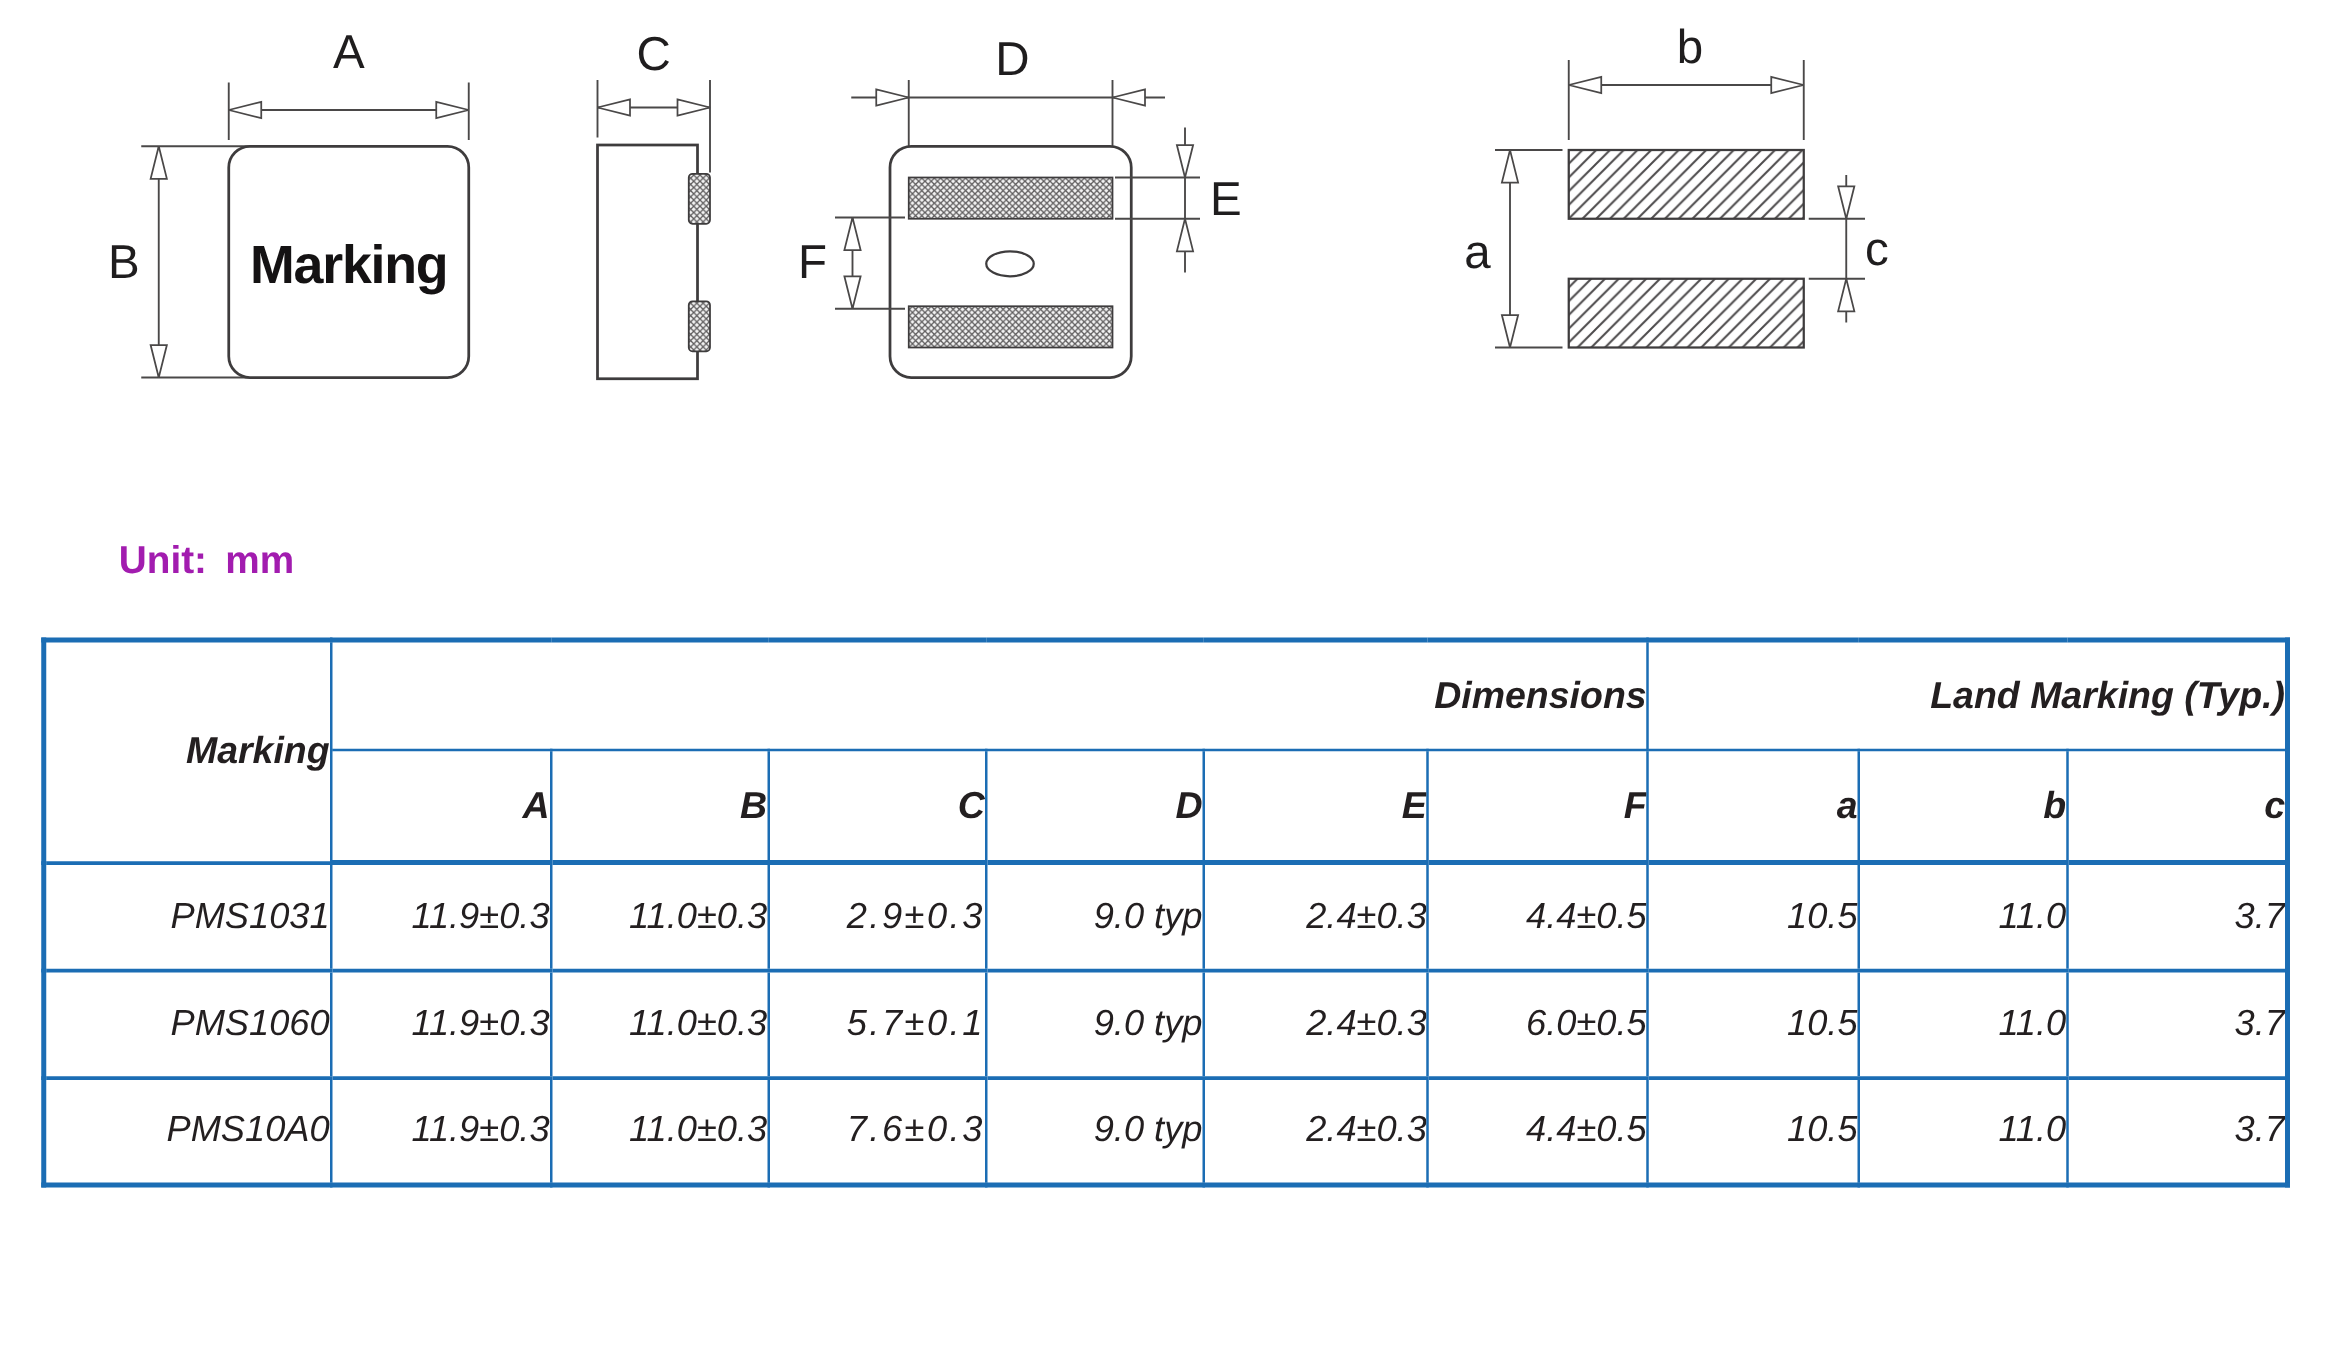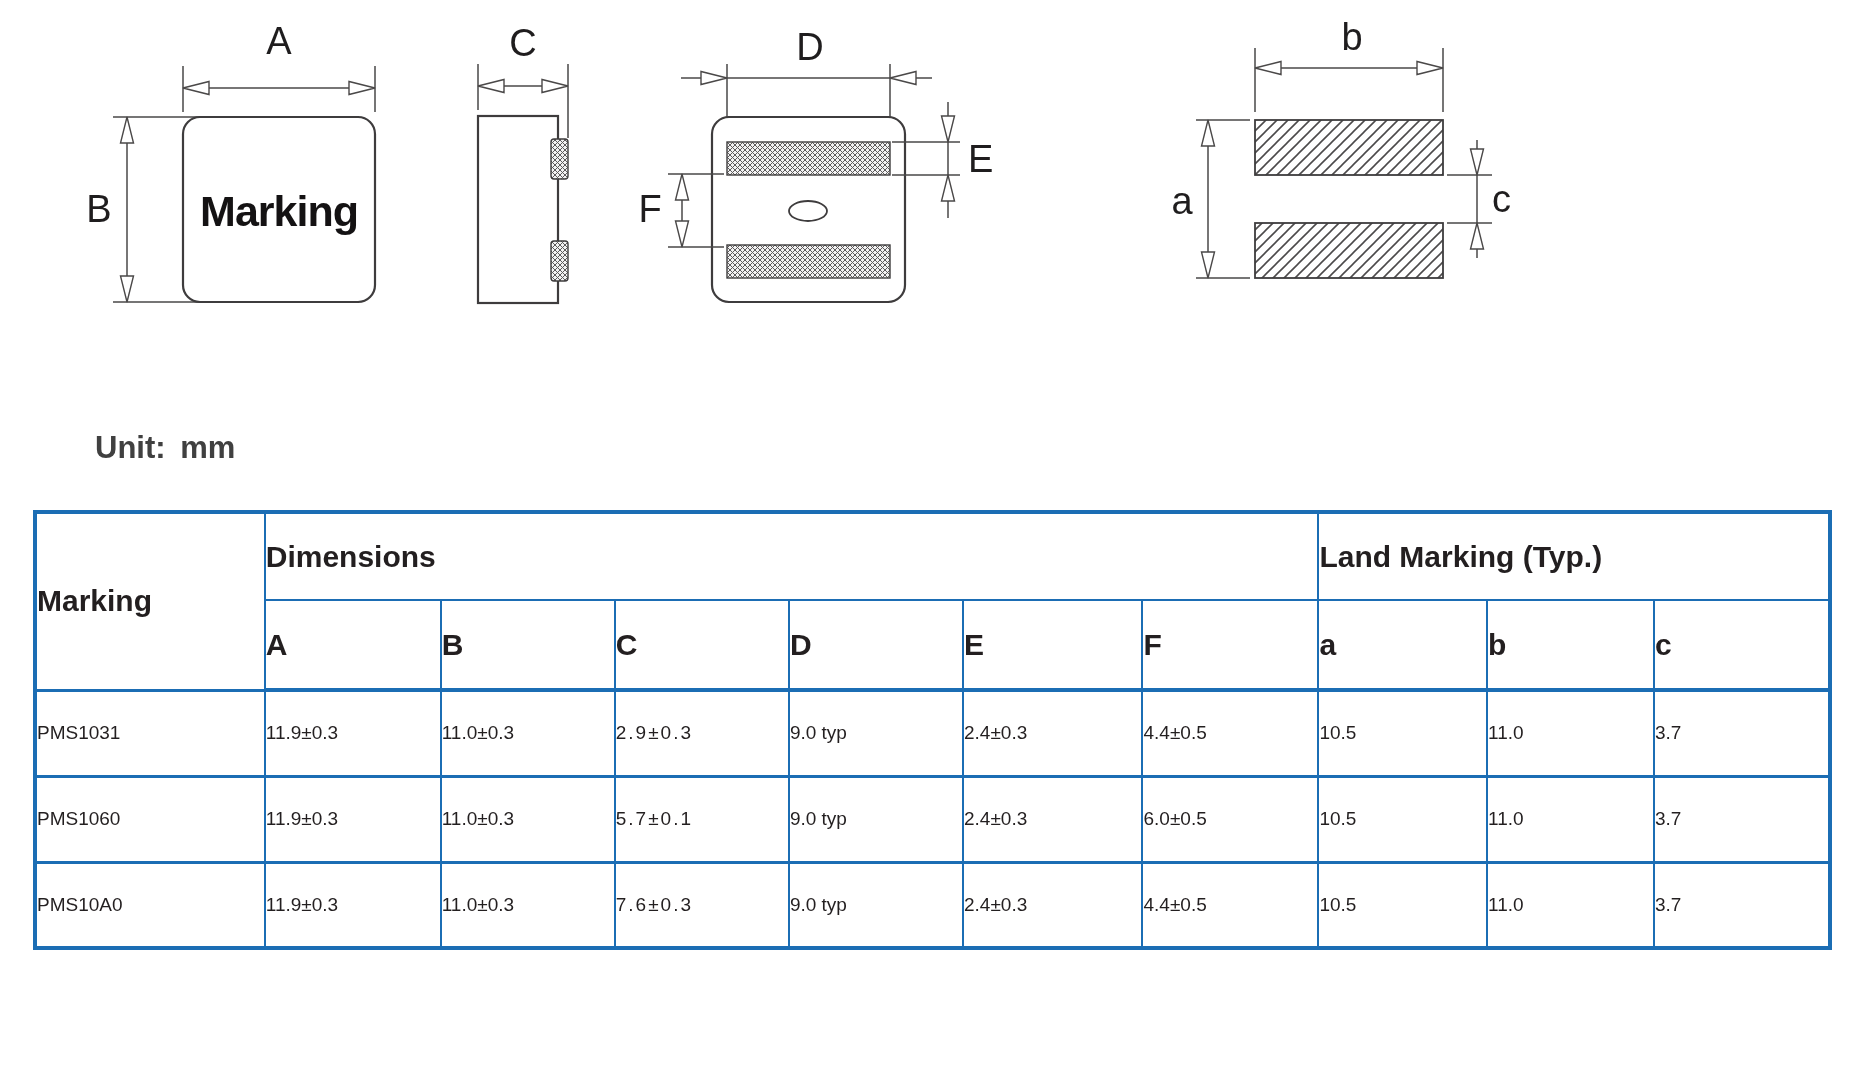--- a/index.html
+++ b/index.html
@@ -21,39 +21,39 @@
     font-size:43px;font-weight:bold;fill:#141213;letter-spacing:-1px;
   }
   .outline{fill:#ffffff;stroke:#3e3c3d;stroke-width:2.2;}
   .dimline{stroke:#4a4848;stroke-width:1.5;fill:none;}
   .arrow{fill:#ffffff;stroke:#4a4848;stroke-width:1.4;}
   .pad-mesh{stroke:#3e3c3d;stroke-width:1.4;}
   .pad-diag{fill:url(#dhatch);stroke:#3e3c3d;stroke-width:1.8;}
   
   .unit-note{
     position:absolute;left:95px;top:430px;
-    font-size:31px;font-weight:bold;color:#404040;
+    font-size:31px;font-weight:bold;color:#a21caf;
     word-spacing:6px;
   }
   
   .dim-table{
     position:absolute;left:33px;top:510px;
     width:1799px;height:437px;
     border-collapse:collapse;table-layout:fixed;
     color:#231f20;
     font-family:"Liberation Sans", sans-serif;
   }
   .dim-table th,.dim-table td{
     border:2px solid #1b6db4;
-    text-align:left;vertical-align:middle;
-    padding:0;overflow:hidden;
+    text-align:right;vertical-align:middle;
+    padding:0;overflow:hidden;font-style:italic;
   }
   .dim-table{border:4px solid #1b6db4;}
   .dim-table th{font-size:30px;font-weight:bold;}
-  .dim-table td{font-size:19px;font-weight:normal;}
+  .dim-table td{font-size:29px;font-weight:normal;}
   tr.tophead{height:88px;}
   tr.subhead{height:90px;}
   .dim-table tbody tr{height:86px;}
   tr.subhead th{border-bottom:4px solid #1b6db4;}
   .dim-table tbody td{border-top:3px solid #1b6db4;border-bottom:3px solid #1b6db4;}
   
   .dim-table tbody td:nth-child(4){letter-spacing:2px;}
 </style>
 </head>
 <body>

